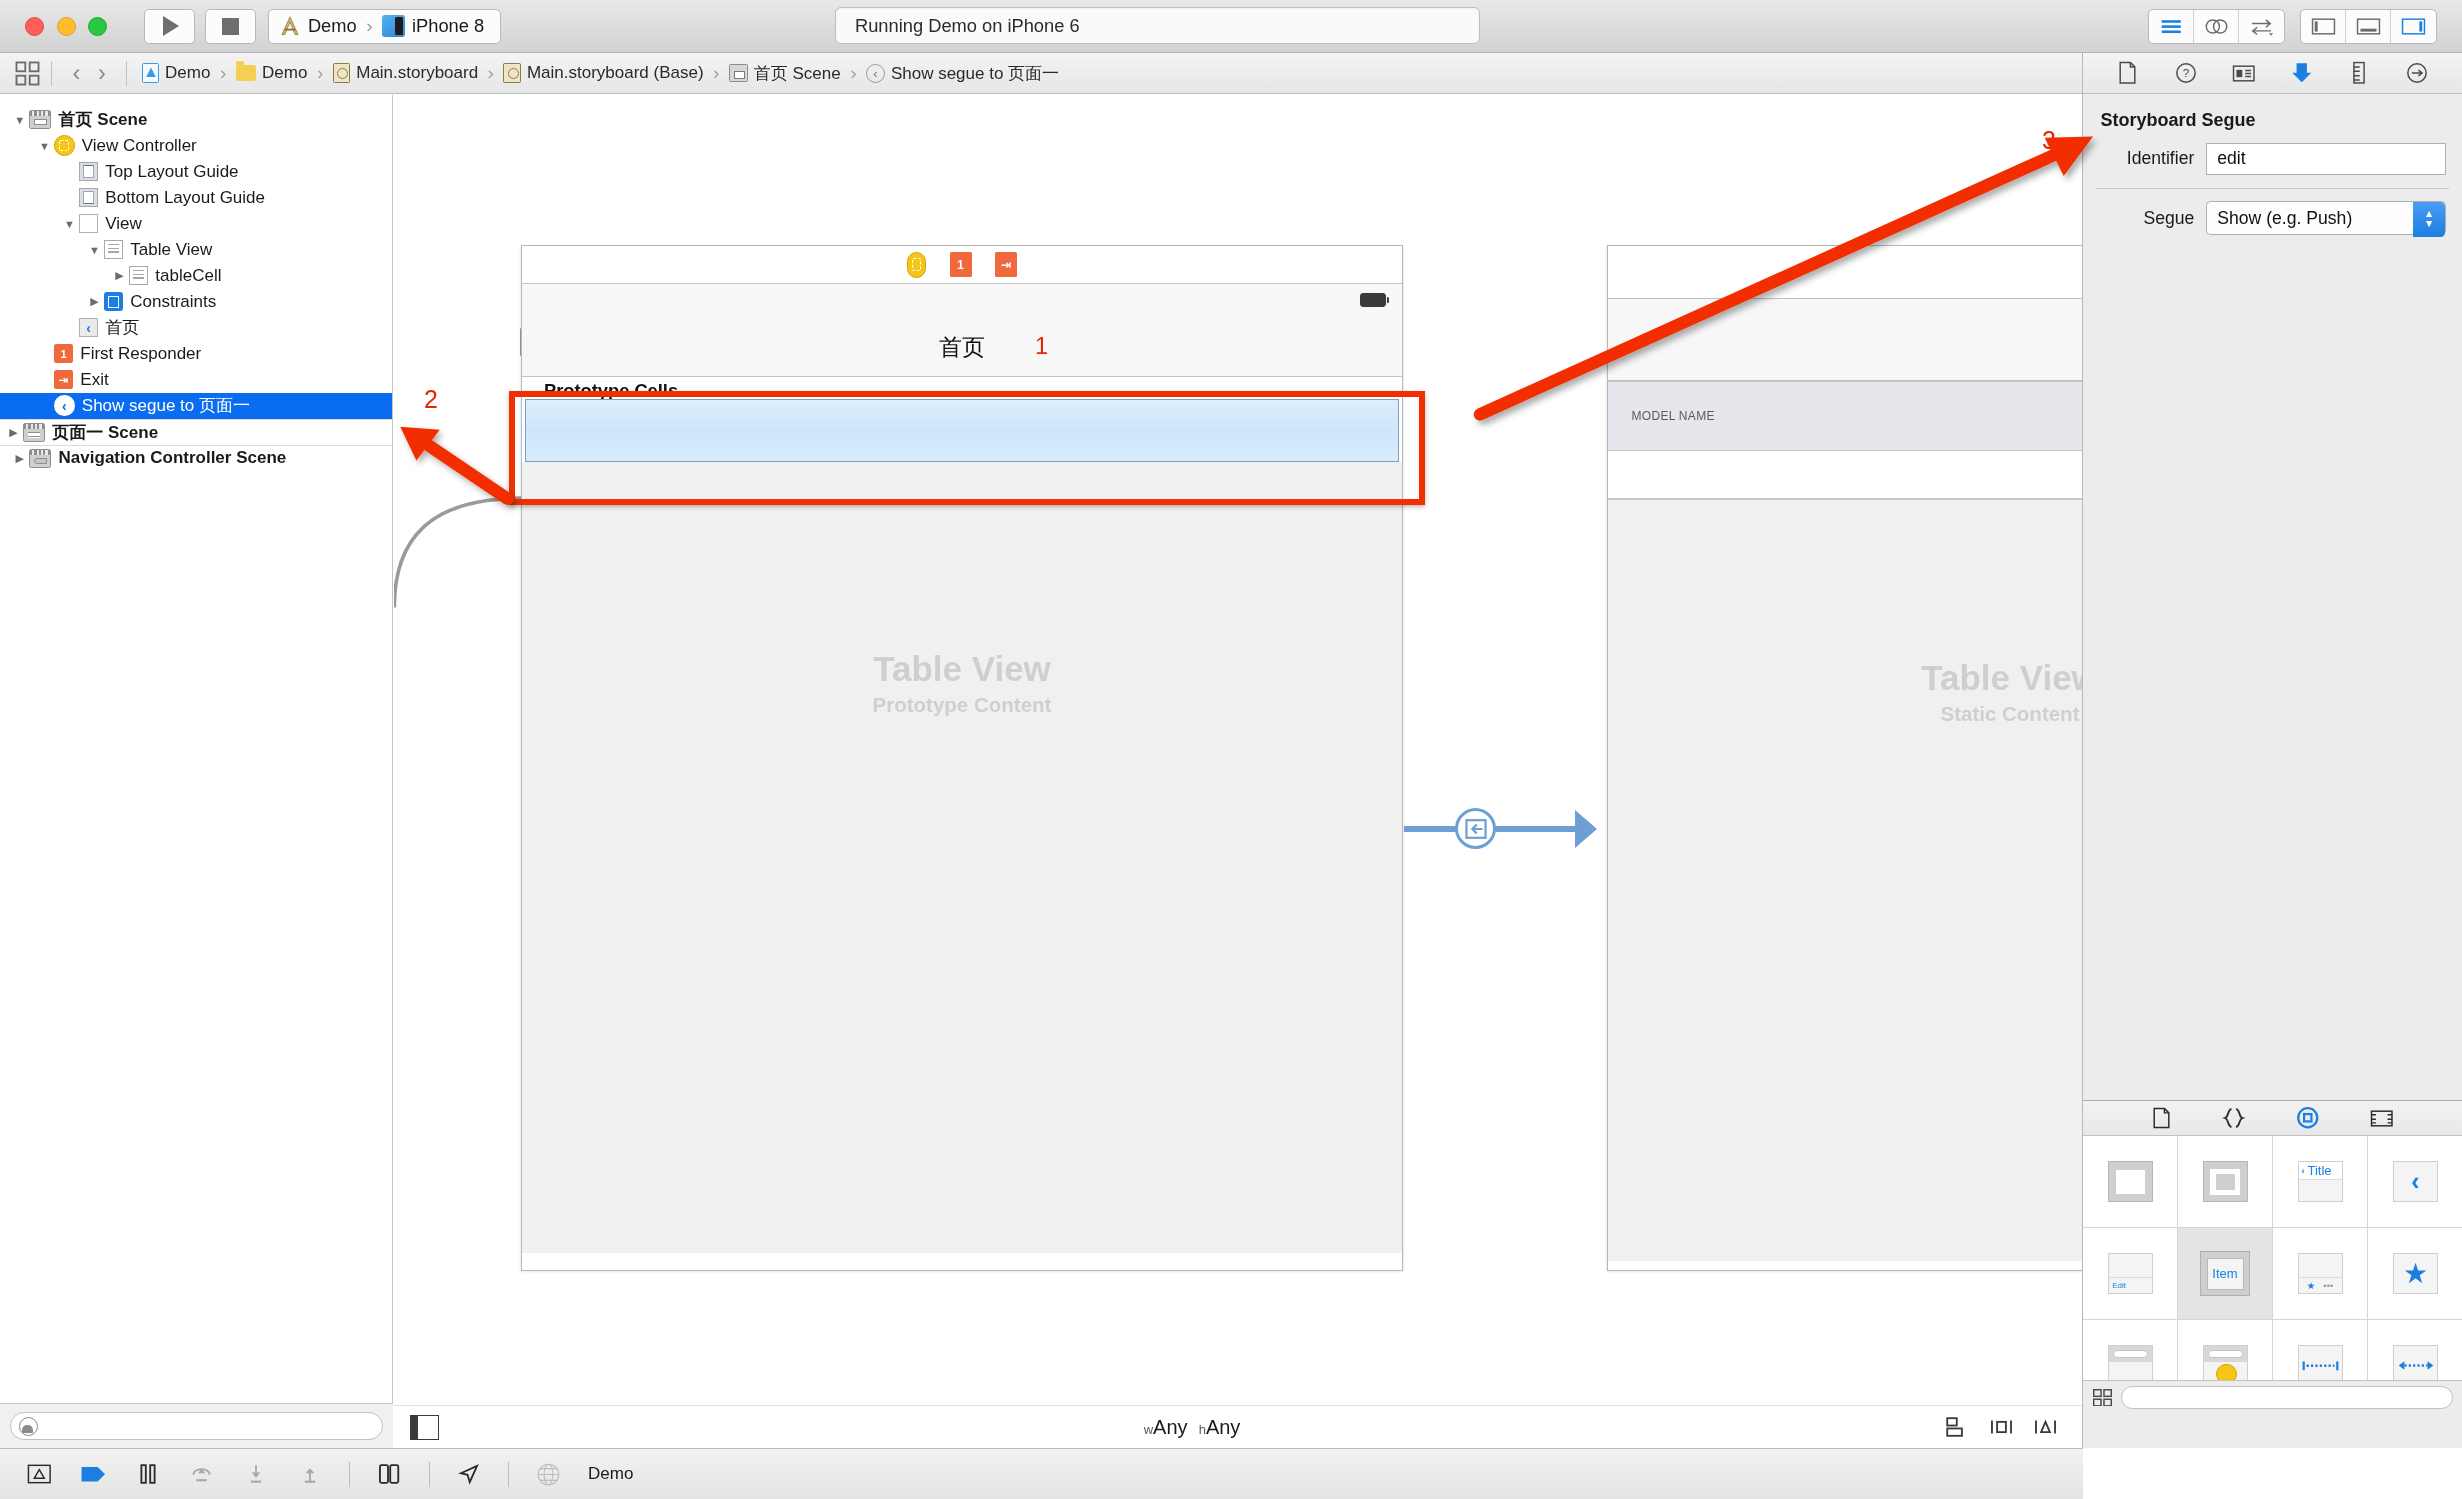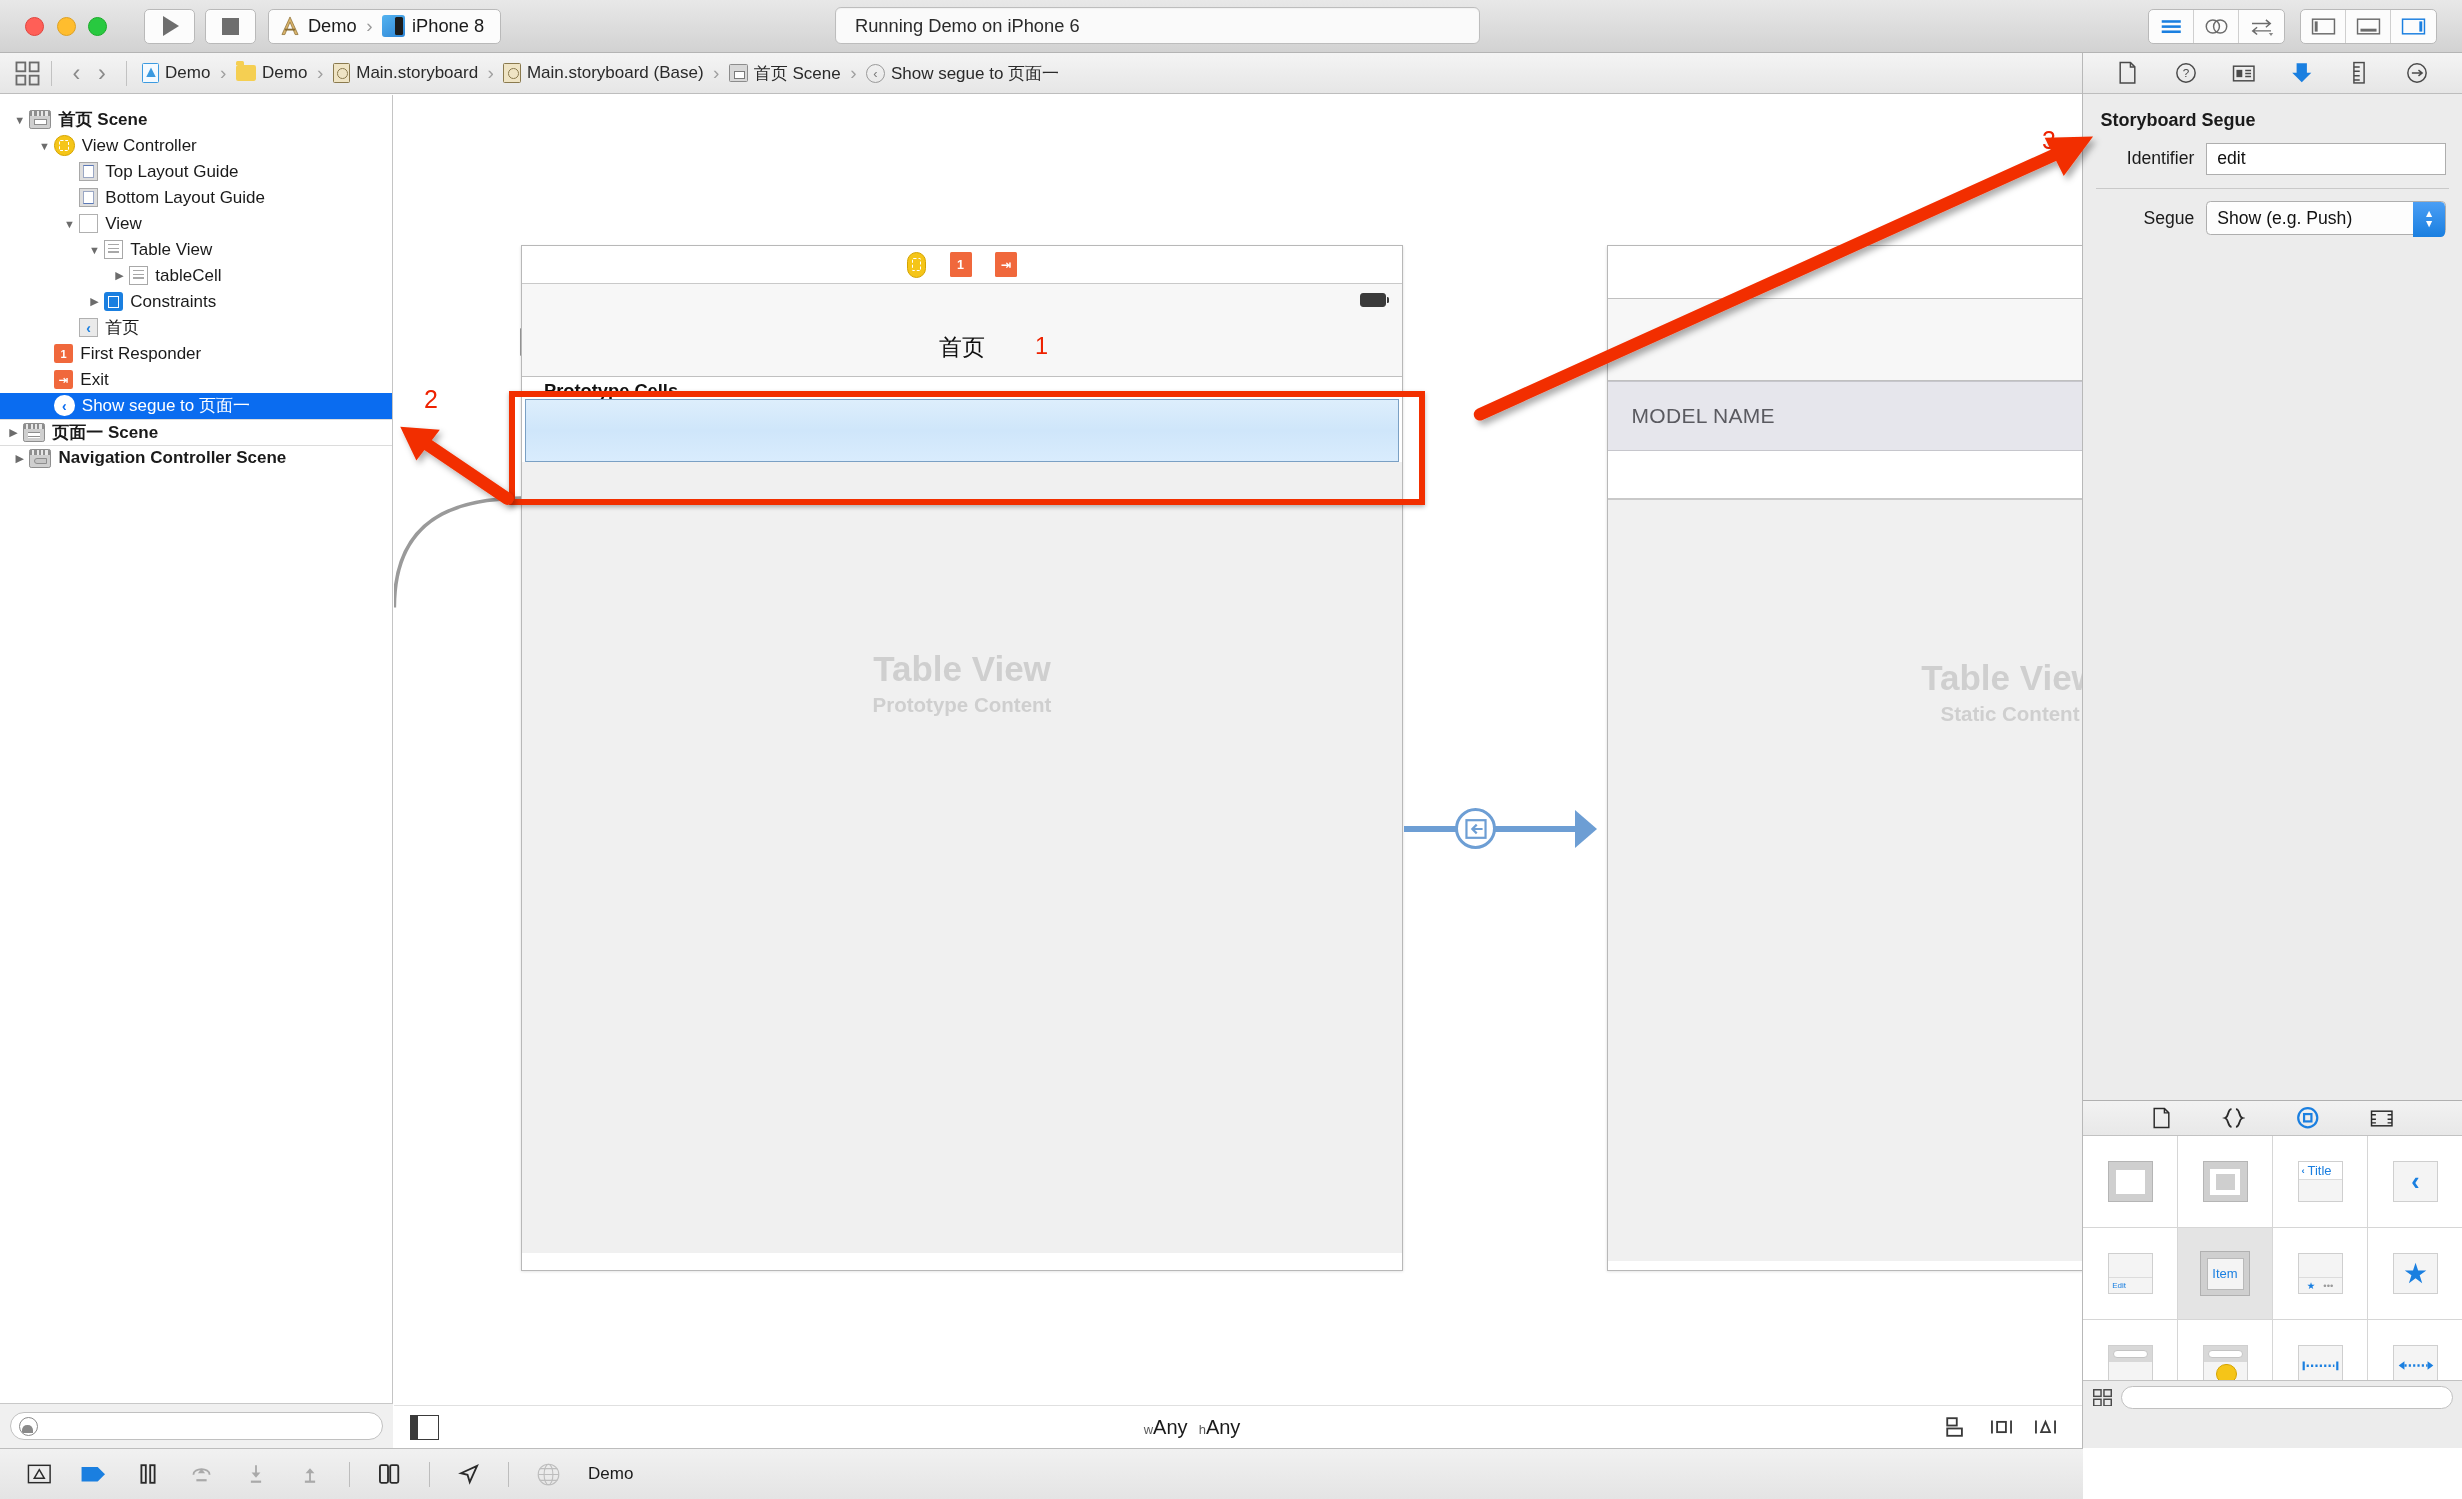--- a/index.html
+++ b/index.html
@@ -216,21 +216,21 @@
     border-top:0.7px solid #9ab4cd; border-bottom:0.7px solid #9ab4cd;
   }
   .cell-sel-outline { border:1.5px solid #7aa0c4; }
 
   .tv-placeholder { position:absolute; left:0; right:0; text-align:center; pointer-events:none; }
   .tv-ph1 { font-size:35px; font-weight:bold; color:#cfcfcf; }
   .tv-ph2 { font-size:20.5px; font-weight:bold; color:#cfcfcf; margin-top:4.4px; }
 
   .section-hdr { background:#e6e6ec; border-top:0.7px solid #c6c6cc; border-bottom:0.7px solid #c6c6cc;
     display:flex; align-items:center; padding-left:23.5px; }
-  .section-hdr span { font-size:21px; color:#5a5a60; letter-spacing:0.3px; }
+  .section-hdr span { font-size:12px; color:#5a5a60; letter-spacing:0.3px; }
 
   
   .segue-line { position:absolute; background:#6d9ed4; height:5.9px; }
   .segue-circ { position:absolute; width:41px; height:41px; border-radius:50%;
     border:3.7px solid #6d9ed4; background:#fff; display:flex; align-items:center; justify-content:center; }
   .segue-head { position:absolute; width:0;height:0;
     border-left:22px solid #6d9ed4; border-top:19px solid transparent; border-bottom:19px solid transparent; }
 
   
   .entry-head { position:absolute; width:0;height:0;

